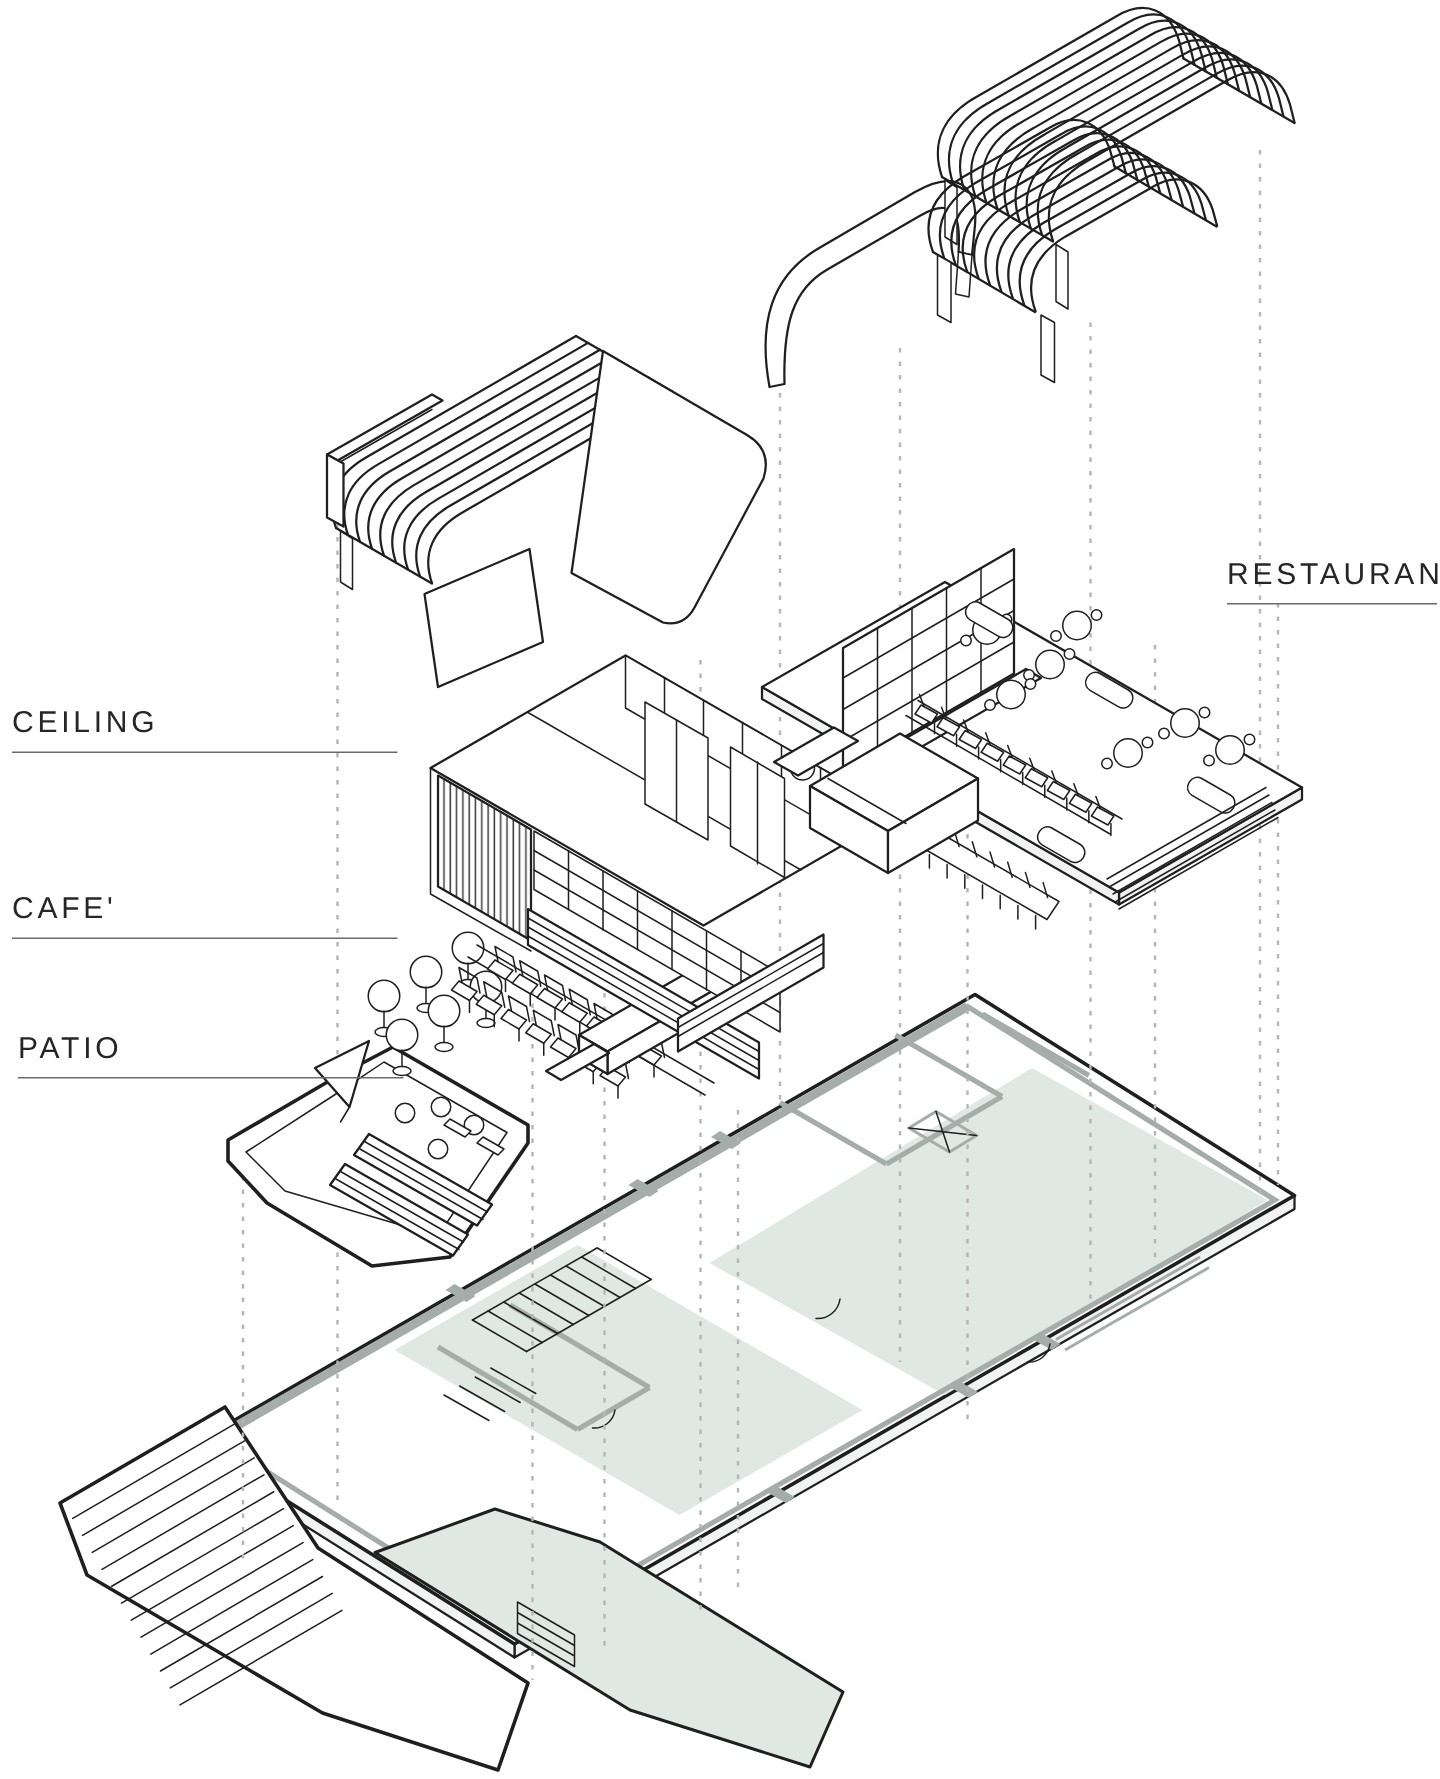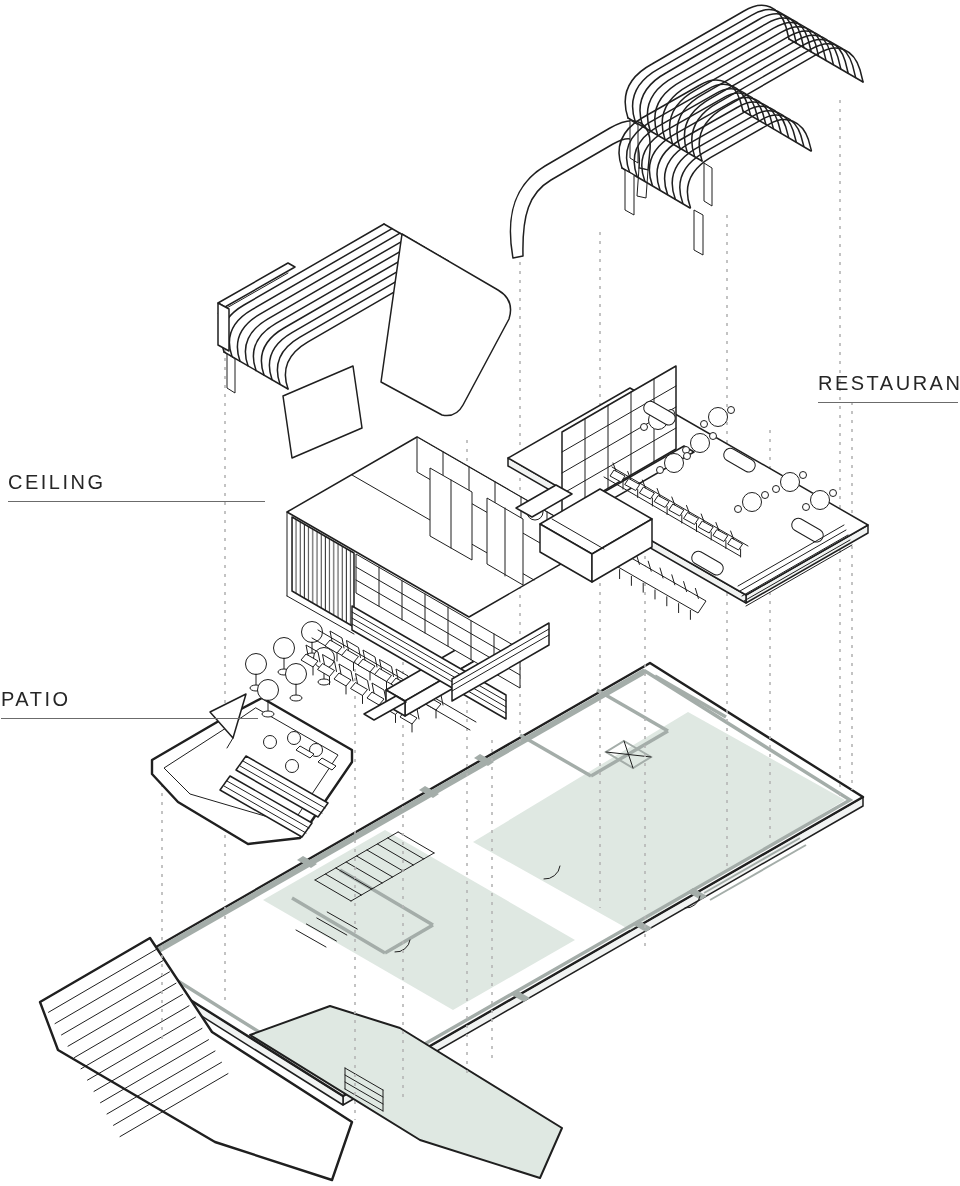--- a/index.html
+++ b/index.html
@@ -334,16 +334,17 @@
       <path class="lnf" d="M540,524 L600,489 L652,519 L592,554 Z"></path>
       <path class="lnf" d="M592,554 L592,582 L540,552 L540,524 Z"></path>
       <path class="lnf" d="M652,519 L652,547 L592,582 L592,554 Z"></path>
       <path class="ln thin" d="M552,519 L604,549"></path>
       <path class="lnf" d="M516,508 L556,485 L572,494 L532,517 Z"></path>
     </g>
   </g>
 </svg>
 
 <div class="lbl" style="left:8px;top:471px;width:257px;">CEILING</div>
-<div class="lbl" style="left:1px;top:688px;width:257px;">PATIO</div>
+<div class="lbl" style="left:8px;top:595px;width:257px;">CAFE'</div>
+<div class="lbl" style="left:12px;top:688px;width:257px;">PATIO</div>
 <div class="lbl" style="left:818px;top:372px;width:140px;">RESTAURANT</div>
 
 </div>
 
 </body></html>

